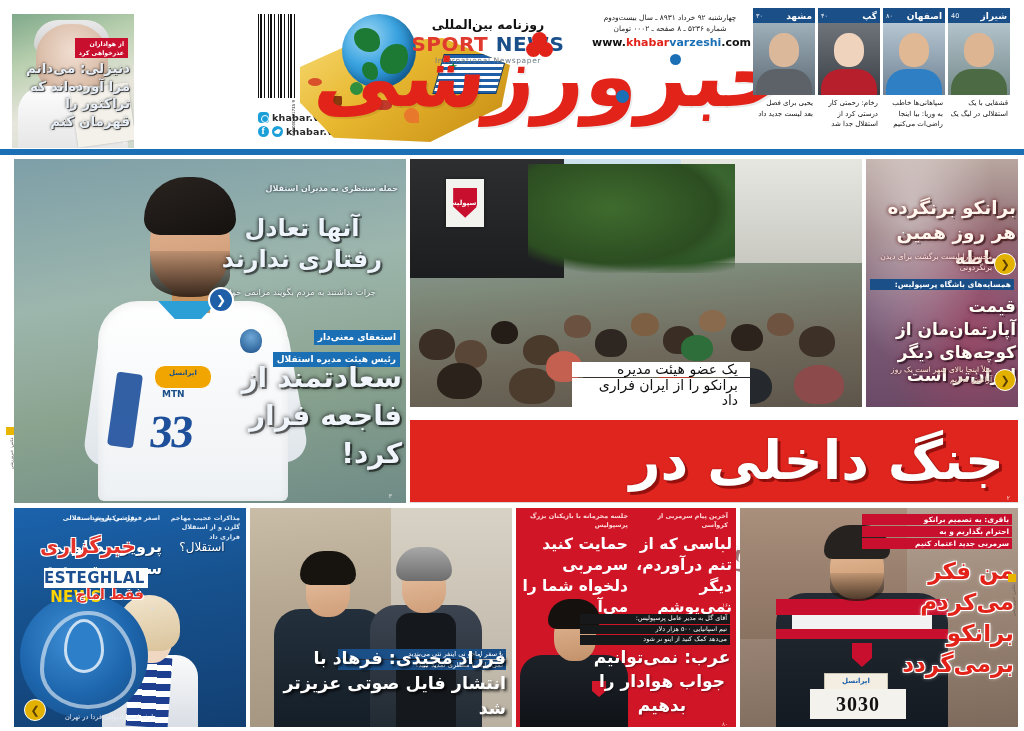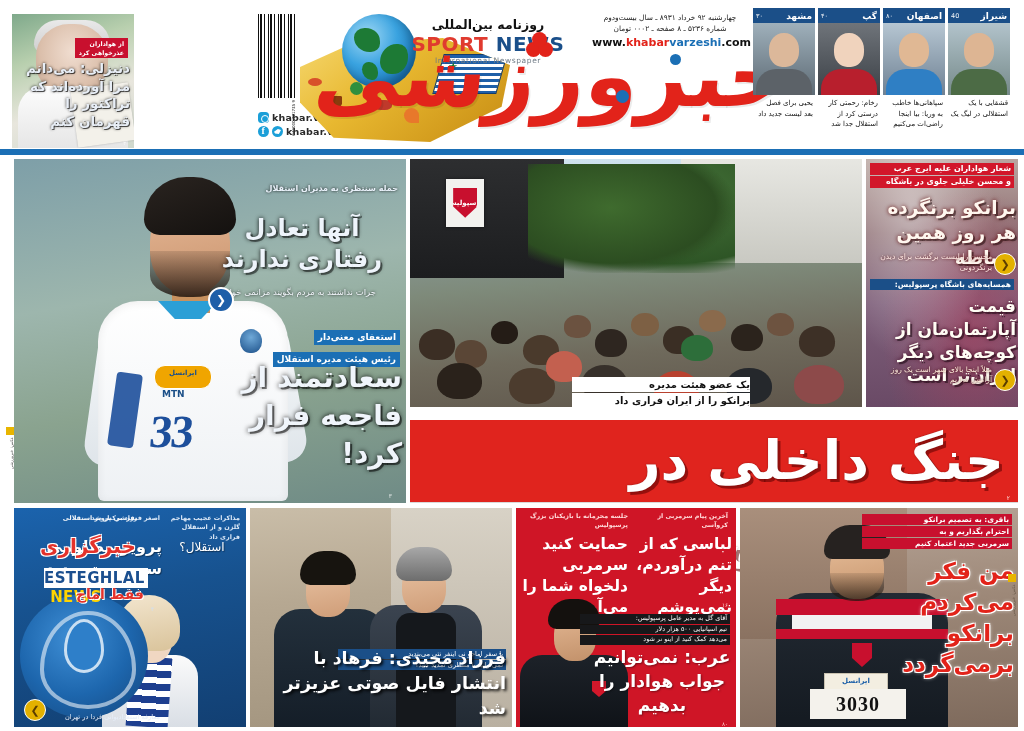--- a/index.html
+++ b/index.html
@@ -197,22 +197,22 @@
      background:radial-gradient(ellipse at 40% 40%,#3f6b2e 0%,#2c4d21 60%,rgba(44,77,33,0) 72%),
                 radial-gradient(ellipse at 70% 30%,#47753a 0%,#2e5526 62%,rgba(46,85,38,0) 74%);}
   #pers-logo{position:absolute;left:8%;top:8%;width:38px;height:48px;background:#f2f2ef;
      display:flex;align-items:center;justify-content:center;box-shadow:0 0 3px rgba(0,0,0,.5);}
   #pers-logo .sh{width:24px;height:30px;background:#c8102e;
      clip-path:polygon(50% 0,100% 0,100% 62%,50% 100%,0 62%,0 0);display:flex;align-items:center;justify-content:center;}
   #pers-logo .sh b{color:#fff;font-size:7px;}
   #crowd{position:absolute;left:0;bottom:0;width:100%;height:56%;}
   .hd{position:absolute;border-radius:50% 50% 44% 44%;}
   #capMid{position:absolute;right:112px;bottom:-2px;width:178px;text-align:right;}
-  #capMid .ln{display:block;background:#ffffff;color:#111;font-size:10px;line-height:15px;
-     font-weight:bold;padding:0 0;margin-bottom:1px;}
+  #capMid .ln{display:block;background:#ffffff;color:#111;font-size:14px;line-height:15px;
+     font-weight:normal;padding:0 12px;margin-bottom:1px;}
 
   
   #heroRight{left:866px;top:2px;width:152px;height:248px;
      background:linear-gradient(180deg,#b9a6a0 0%,#8e6f74 30%,#7e5f7a 58%,#6a4a66 100%);}
   #heroRight .blur{position:absolute;inset:0;
      background:radial-gradient(ellipse at 30% 20%,rgba(255,255,255,.45),rgba(255,255,255,0) 55%),
                 radial-gradient(ellipse at 70% 70%,rgba(180,60,90,.5),rgba(180,60,90,0) 60%);}
   #hr-k1{position:absolute;right:4px;top:4px;width:144px;text-align:right;}
   #hr-k1 .ln{display:block;background:#d2172a;color:#fff;font-size:8px;line-height:12px;
      font-weight:bold;padding:0 3px;margin-bottom:1px;}
@@ -579,24 +579,20 @@
         <span class="hd" style="left:30%;top:60%;width:8%;height:22%;background:#c3604f"></span>
       </div>
       <div id="capMid" class="rtl">
         <span class="ln">یک عضو هیئت مدیره</span>
         <span class="ln">برانکو را از ایران فراری داد</span>
       </div>
     </div>
 
     <div class="photo" id="heroRight">
       <div class="blur"></div>
-      <div id="hr-k1" class="rtl">
-        <span class="ln">شعار هواداران علیه ایرج عرب</span>
-        <span class="ln">و محسن خلیلی جلوی در باشگاه</span>
-      </div>
       <div id="hr-h1" class="rtl">برانکو برنگرده هر روز همین بساطه</div>
       <div id="hr-s1" class="rtl">محسن را لیست برگشت برای دیدن برنگردونی</div>
       <div id="hr-ar1" class="ctr">❮</div>
       <div id="hr-k2" class="rtl">
         <span class="ln">همسایه‌های باشگاه پرسپولیس:</span>
       </div>
       <div id="hr-h2" class="rtl">قیمت آپارتمان‌مان از کوچه‌های دیگر ارزان‌تر است</div>
       <div id="hr-s2" class="rtl">مثلاً اینجا بالای شهر است یک روز آرامش نداریم</div>
       <div id="hr-ar2" class="ctr">❮</div>
     </div>

